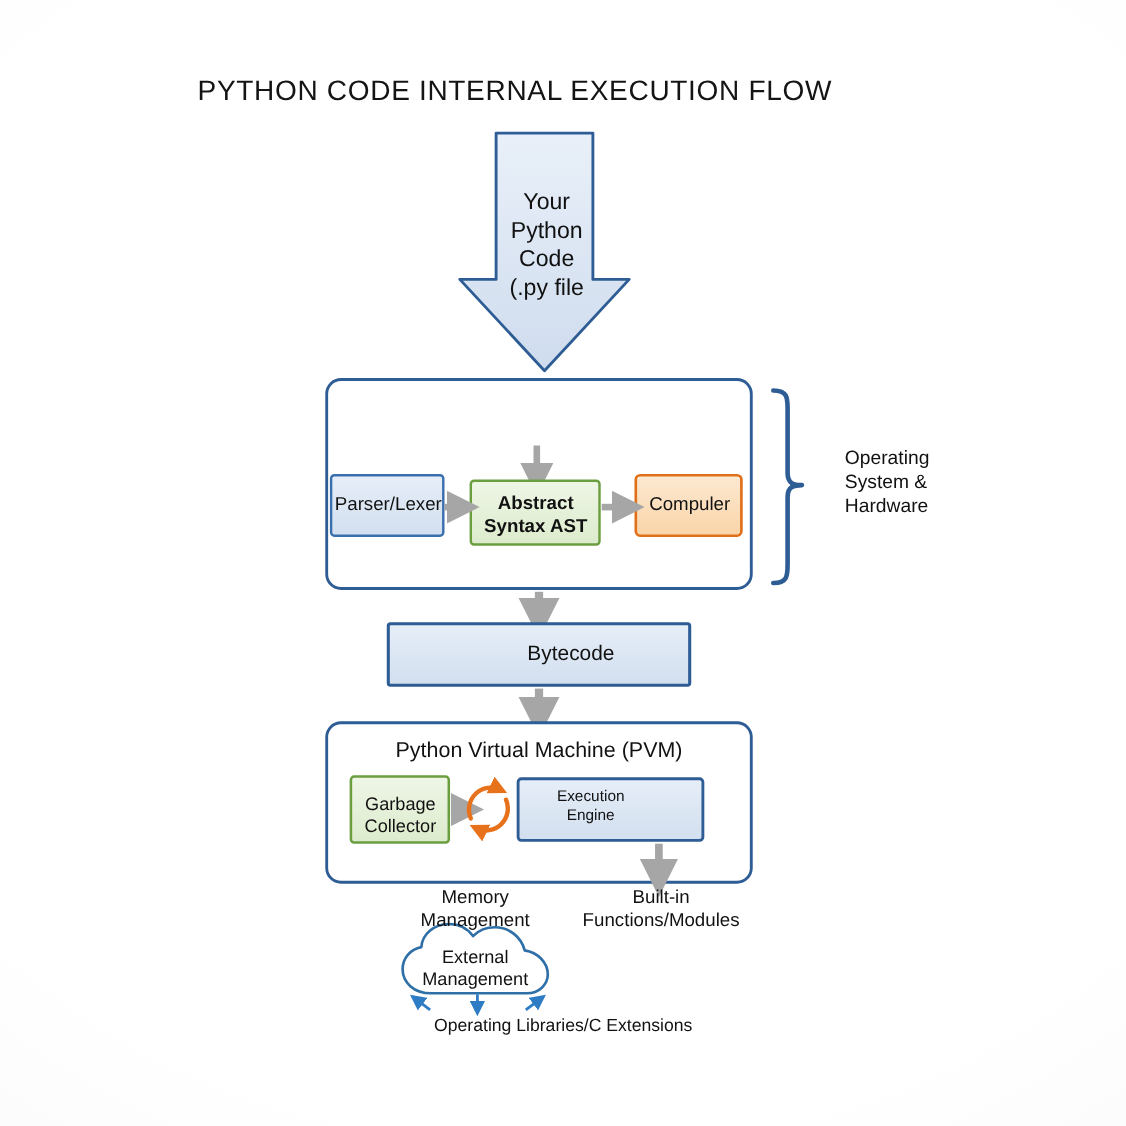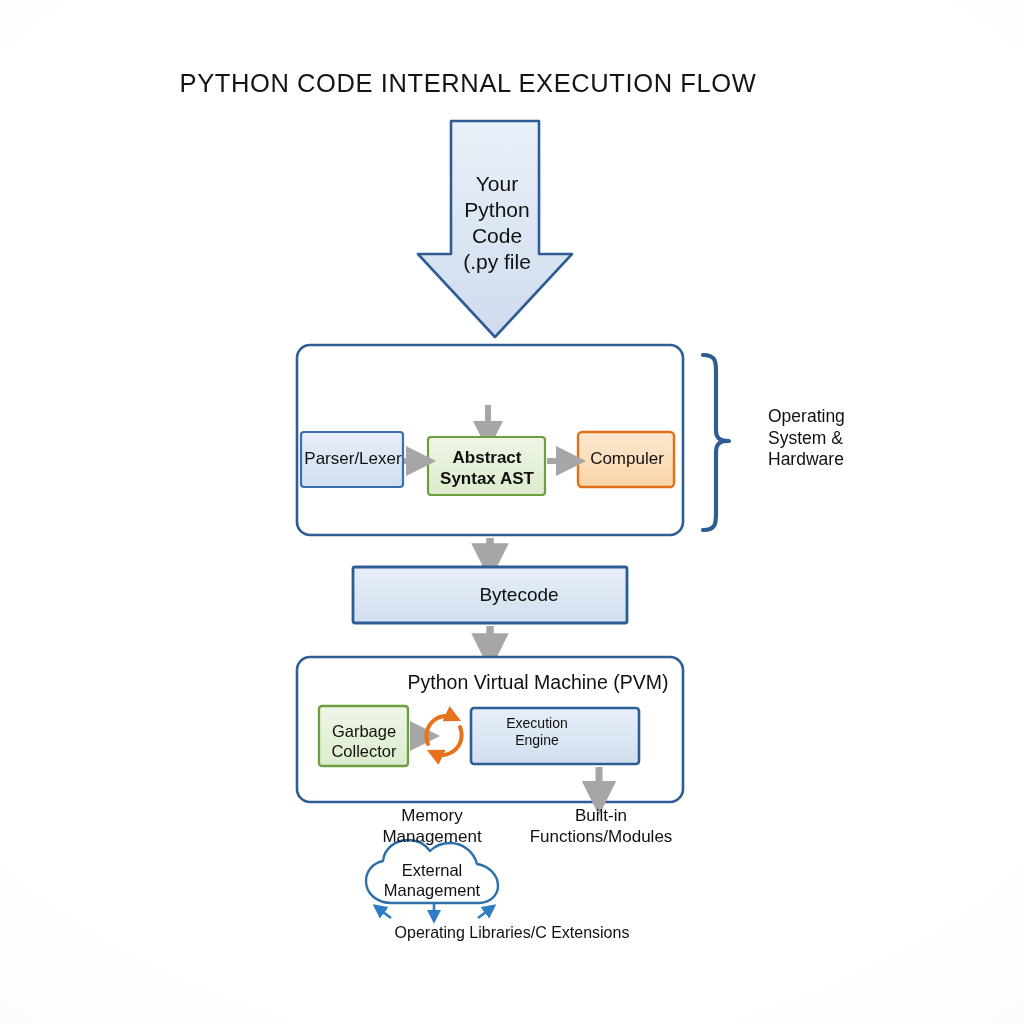--- a/index.html
+++ b/index.html
@@ -55,21 +55,21 @@
   #compiler-text{left:573px;top:448px;width:108px;font-size:17px;}
   #os-hw-text{
     left:768px;top:406px;width:140px;
     text-align:left;font-size:17.5px;
   }
 
   
   #bytecode-text{left:353px;top:583px;width:332px;font-size:19px;}
 
   
-  #pvm-title{left:297px;top:670px;width:386px;font-size:19.5px;padding-left:48px;}
+  #pvm-title{left:297px;top:670px;width:386px;font-size:19.5px;}
   #gc-text{left:318px;top:721px;width:92px;font-size:16.5px;}
   #exec-text{left:471px;top:715px;width:132px;font-size:14px;}
 
   #memory-text{left:362px;top:805px;width:140px;font-size:17px;}
   #builtin-text{left:512px;top:805px;width:178px;font-size:17px;}
 
   
   #cloud-text{left:362px;top:860px;width:140px;font-size:16.5px;}
   #ext-lib-text{left:300px;top:923px;width:424px;font-size:16px;}
 </style>

